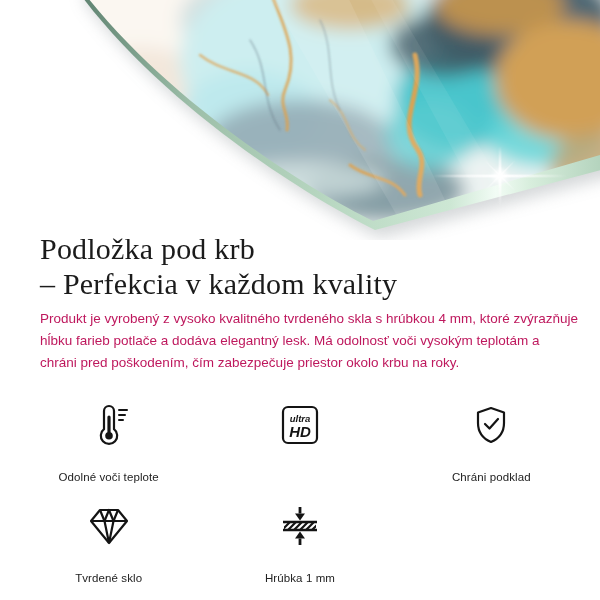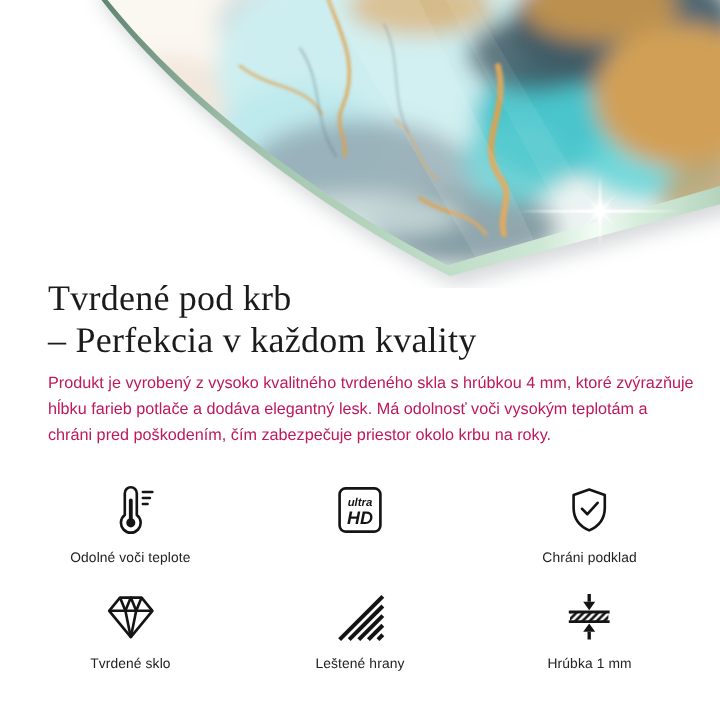--- a/index.html
+++ b/index.html
@@ -20,21 +20,21 @@
     position:absolute;left:40px;top:308px;width:540px;margin:0;
     font-size:13.5px;line-height:22px;color:#be185d;
   }
   .features{
     position:absolute;left:13px;top:400px;width:574px;
     display:grid;grid-template-columns:repeat(3,1fr);row-gap:16px;
   }
   .feature{display:flex;flex-direction:column;align-items:center;}
   .icon-box{height:50px;display:flex;align-items:center;justify-content:center;font-style:italic;}
   .feature-label{
-    margin-top:8px;font-size:11.5px;line-height:15px;color:#222;
+    margin-top:20px;font-size:11.5px;line-height:15px;color:#222;
     letter-spacing:0.1px;text-align:right;
   }
   .ic{stroke:#141414;fill:none;stroke-width:2.2;}
 </style>
 </head>
 <body>
 
 <div class="stage">
 
   <div class="hero">
@@ -119,21 +119,21 @@
         <rect x="432" y="174.6" width="136" height="2.8" fill="url(#flareH)"></rect>
         <rect x="498.6" y="146" width="2.8" height="60" fill="url(#flareV)"></rect>
         <rect x="478" y="175" width="44" height="1.6" fill="url(#flareH)" transform="rotate(45 500 176)" opacity="0.7"></rect>
         <rect x="478" y="175" width="44" height="1.6" fill="url(#flareH)" transform="rotate(-45 500 176)" opacity="0.7"></rect>
         <circle cx="500" cy="176" r="2.4" fill="#ffffff"></circle>
       </g>
     </svg>
   </div>
 
   <h1 class="title">
-    <span>Tvrdené pod krb</span><br>
+    <span>Podložka pod krb</span><br>
     <span>– Perfekcia v každom kvality</span>
   </h1>
 
   <p class="intro">Produkt je vyrobený z vysoko kvalitného tvrdeného skla s hrúbkou 4 mm, ktoré zvýrazňuje hĺbku farieb potlače a dodáva elegantný lesk. Má odolnosť voči vysokým teplotám a chráni pred poškodením, čím zabezpečuje priestor okolo krbu na roky.</p>
 
   <div class="features">
 
     <div class="feature">
       <div class="icon-box">
         <svg width="46" height="46" viewBox="0 0 46 46">
@@ -178,34 +178,20 @@
             <line x1="4" y1="17" x2="40" y2="17"></line>
             <polyline points="13,6 17.5,17 22,39"></polyline>
             <polyline points="31,6 26.5,17 22,39"></polyline>
             <polyline points="17.5,17 22,6 26.5,17"></polyline>
           </g>
         </svg>
       </div>
       <div class="feature-label">Tvrdené sklo</div>
     </div>
 
-    <div class="feature">
-      <div class="icon-box">
-        <svg width="44" height="44" viewBox="0 0 44 44">
-          <g stroke="#141414" stroke-width="3.4">
-            <line x1="5" y1="41" x2="41" y2="5"></line>
-            <line x1="13" y1="41" x2="41" y2="13"></line>
-            <line x1="21" y1="41" x2="41" y2="21"></line>
-            <line x1="29" y1="41" x2="41" y2="29"></line>
-            <line x1="37" y1="41" x2="41" y2="37"></line>
-          </g>
-        </svg>
-      </div>
-      <div class="feature-label">Leštené hrany</div>
-    </div>
 
     <div class="feature">
       <div class="icon-box">
         <svg width="44" height="44" viewBox="0 0 44 44">
           <defs>
             <pattern id="hatch" width="6" height="6" patternUnits="userSpaceOnUse">
               <path d="M0,6 L6,0 M-1.5,1.5 L1.5,-1.5 M4.5,7.5 L7.5,4.5" stroke="#141414" stroke-width="2.2"></path>
             </pattern>
           </defs>
           <rect x="6" y="18" width="32" height="8" fill="url(#hatch)"></rect>

